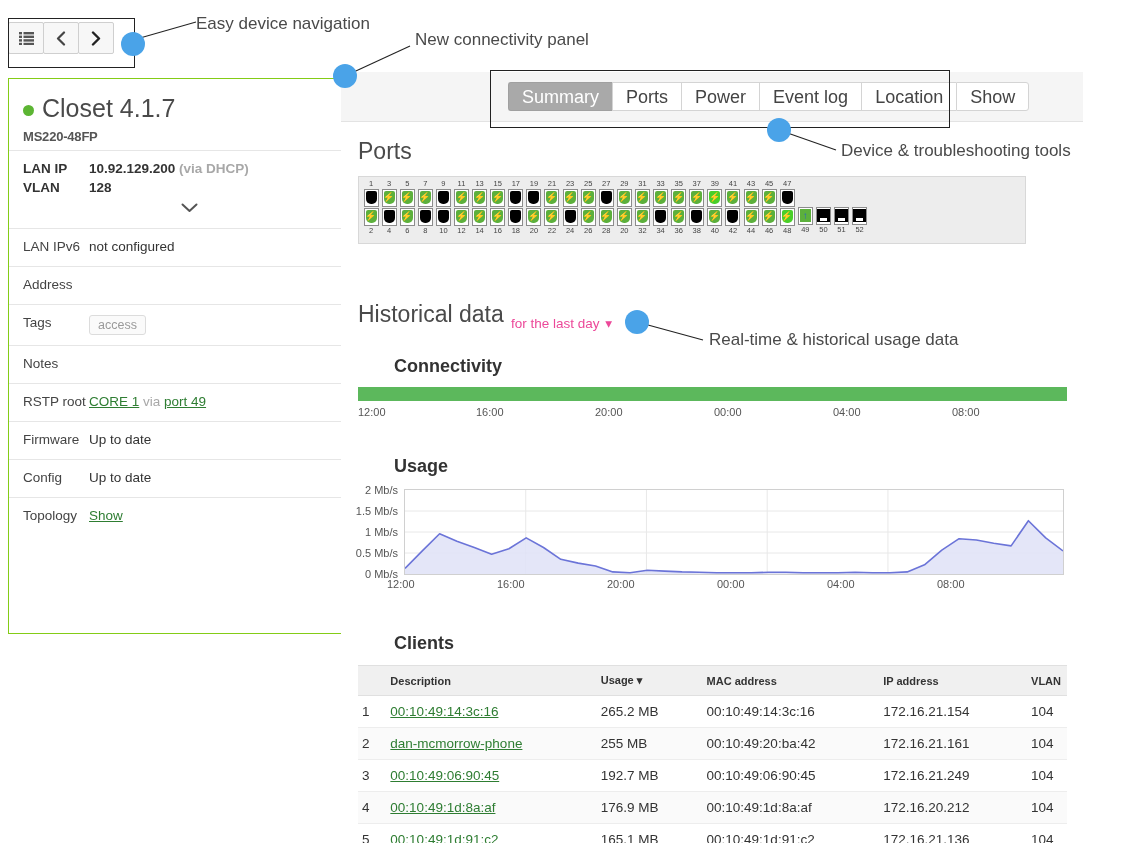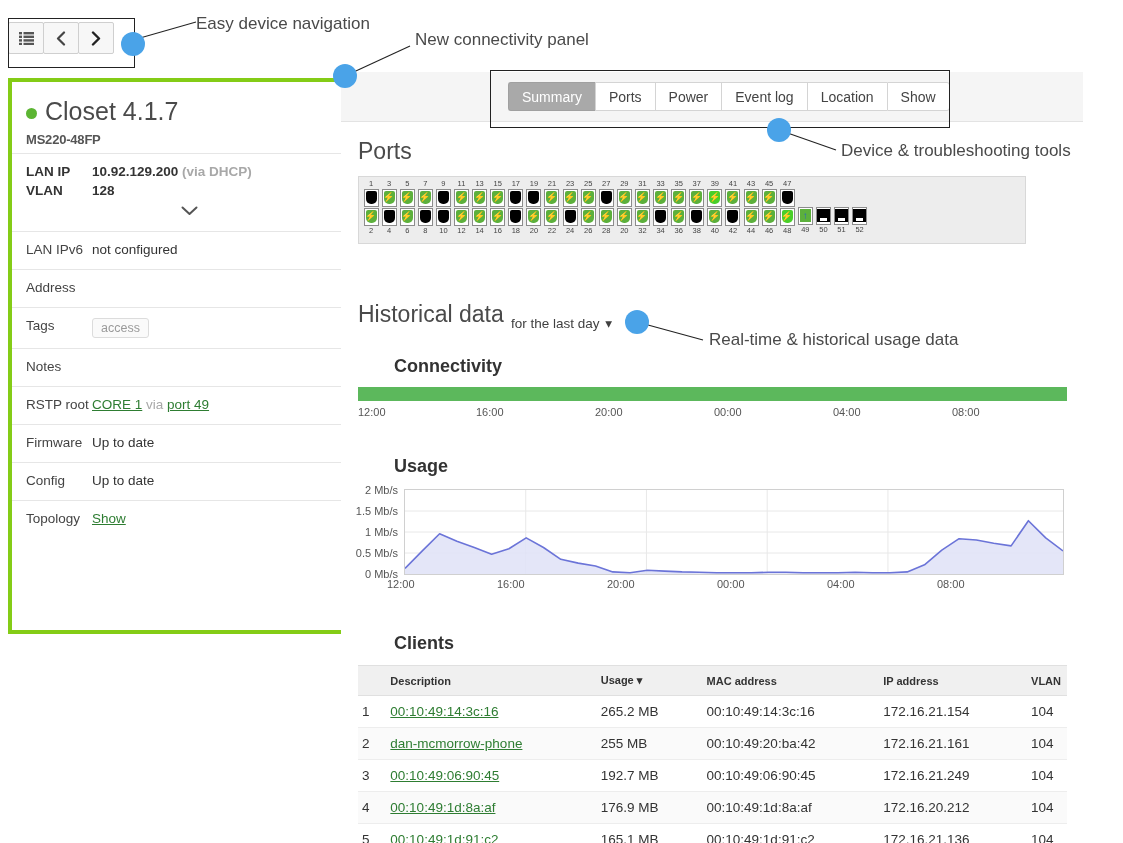--- a/index.html
+++ b/index.html
@@ -21,21 +21,21 @@
     width:36px;height:32px;background:#f7f7f7;border:1px solid #cfcfcf;
     display:flex;align-items:center;justify-content:center;
     font-size:17px;color:#444;box-sizing:border-box;margin-right:-1px;
     border-radius:2px;
   }
   .nav-btn svg{display:block;}
 
   
   .device-card{
     position:absolute;left:8px;top:78px;width:382px;height:556px;
-    background:#fff;border:4px solid #84cc16;box-sizing:border-box;
+    background:#fff;border:1px solid #84cc16;box-sizing:border-box;
   }
   .dev-head{padding:16px 14px 6px 14px;}
   .dev-title-row{display:flex;align-items:center;}
   .status-dot{width:11px;height:11px;border-radius:50%;background:#5cb533;margin-right:8px;flex:none;margin-top:4px;}
   .dev-title{font-size:25px;color:#4a4a4a;font-weight:400;line-height:1.1;}
   .dev-model{font-size:13px;color:#555;margin:6px 0 0 0;font-weight:600;letter-spacing:-.2px;}
   .pencil{position:absolute;right:12px;width:13px;height:13px;opacity:.55;}
   .pencil svg{display:block;}
 
   .row{
@@ -57,21 +57,21 @@
   }
   .glink{color:#2e7d32;text-decoration:underline;}
   .serial-blur{color:#d9d9d9;letter-spacing:1px;filter:blur(1.2px);}
 
   
   .content{position:absolute;left:341px;top:0;width:782px;height:843px;background:#fff;}
   .topbar{position:absolute;left:0;top:72px;width:742px;height:49px;background:#f5f5f5;border-bottom:1px solid #e3e3e3;}
   .tabs{position:absolute;left:167px;top:82px;display:flex;z-index:20;}
   .tab{
     border:1px solid #d4d4d4;border-right:none;background:#fff;color:#444;
-    font-size:14px;padding:7px 13px;box-sizing:border-box;height:29px;line-height:15px;white-space:nowrap;
+    font-size:18px;padding:7px 13px;box-sizing:border-box;height:29px;line-height:15px;white-space:nowrap;
   }
   .tab:first-child{border-radius:3px 0 0 3px;}
   .tab:last-child{border-right:1px solid #d4d4d4;border-radius:0 3px 3px 0;}
   .tab.active{background:#a9a9a9;color:#fff;border-color:#a0a0a0;font-weight:400;}
 
   .sec-title{font-size:23px;color:#4a4a4a;font-weight:400;}
   .sub-title{font-size:18px;color:#333;font-weight:700;margin-left:36px;}
 
   
   .ports-wrap{
@@ -606,21 +606,21 @@
           <div style="width:15px;height:18px;"></div>
           <div class="pjack">
             <div class="jack-sfp"></div>
           </div>
           <span class="pnum">52</span>
         </div>
       </div>
   </div>
 
   <div class="sec-title" style="position:absolute;left:17px;top:301px;">Historical data</div>
-  <div style="position:absolute;left:170px;top:315px;font-size:13.5px;color:#404040;">
+  <div style="position:absolute;left:170px;top:315px;font-size:13.5px;color:#ec4899;">
     <span>for the last day</span>
     <span style="margin-left:2px;">▾</span>
   </div>
 
   <div class="sub-title" style="position:absolute;left:17px;top:356px;">Connectivity</div>
   <div class="conn-bar"></div>
   <div id="conn-axis">
       <div class="axis" style="left: 17px; top: 406px;">12:00</div>
       <div class="axis" style="left: 135px; top: 406px;">16:00</div>
       <div class="axis" style="left: 254px; top: 406px;">20:00</div>

